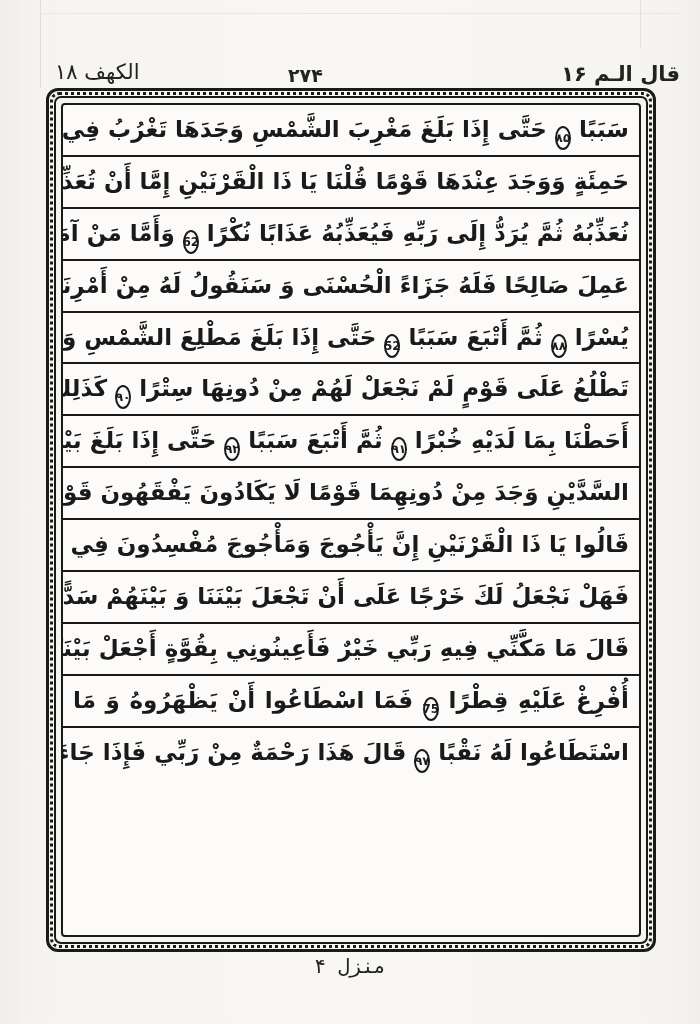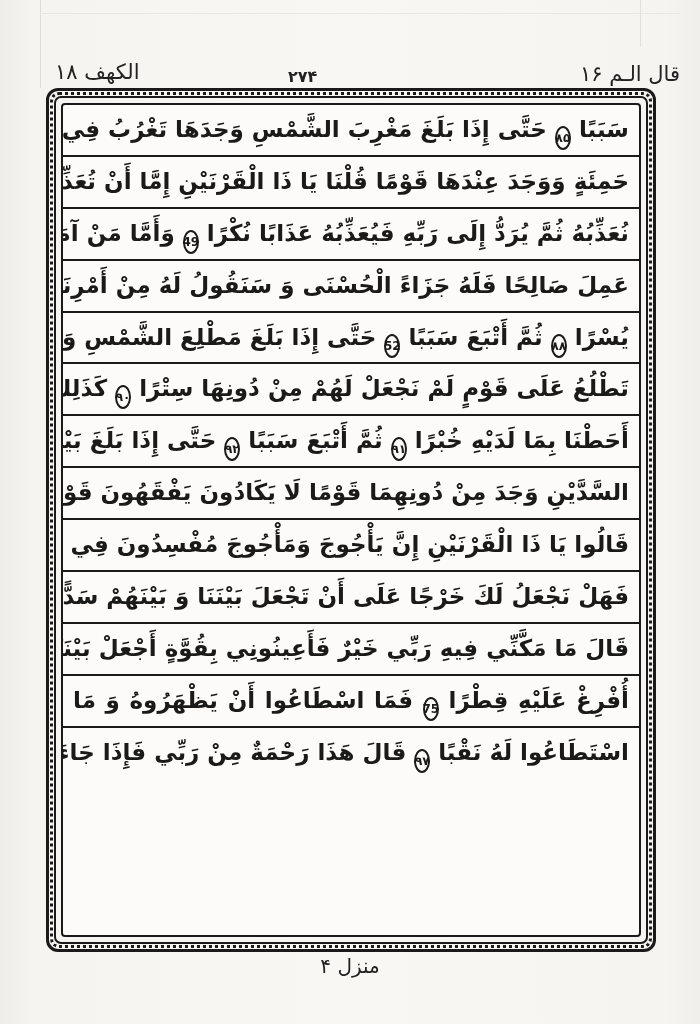--- a/index.html
+++ b/index.html
@@ -15,22 +15,22 @@
     position:absolute; inset:0;
     background:linear-gradient(90deg,#eeede9 0%,#f5f4f1 5%,#f8f7f4 50%,#f5f4f1 95%,#f0efeb 100%);
   }
   
   .edge-v-left  { position:absolute; left:40px;  top:0; width:1px; height:88px; background:#dedcd7; }
   .edge-h-top   { position:absolute; left:40px;  top:13px; right:20px; height:1px; background:#e9e7e3; }
   .edge-v-right { position:absolute; left:640px; top:0; width:1px; height:47px; background:#e2e0db; }
 
   
   .hdr { position:absolute; top:48px; left:0; right:0; height:40px; font-size:21px; color:#222; }
-  .hdr .juz   { position:absolute; right:20px; bottom:2px; }
-  .hdr .pnum  { position:absolute; left:288px; bottom:2px; font-size:16px; font-weight:bold; letter-spacing:6px; }
+  .hdr .juz   { position:absolute; right:20px; bottom:2px;font-weight:bold; }
+  .hdr .pnum  { position:absolute; left:288px; bottom:2px; font-size:19px; font-weight:bold; letter-spacing:6px; }
   .hdr .surah { position:absolute; left:55px;  bottom:4px; }
 
   
   .frame { position:absolute; left:46px; top:88px; width:610px; height:864px; }
   .f1 { position:absolute; inset:0;   border:3px solid var(--ink);  border-radius:12px; }
   .f2 { position:absolute; inset:4px; border:3px dotted var(--ink); border-radius:9px; }
   .f3 { position:absolute; inset:8px; border:2.5px solid var(--ink);border-radius:7px; }
   .inner {
     position:absolute; inset:15px;
     border:2.5px solid var(--ink); border-radius:4px;
@@ -54,21 +54,21 @@
     width:16px; height:24px;
     border:2px solid var(--ink); border-radius:50%;
     font-size:12px; font-weight:bold; line-height:1;
     vertical-align:-5px;
     background:#fcfbf9;
   }
 
   
   .footer {
     position:absolute; top:954px; left:0; right:0;
-    text-align:center; font-size:20px; color:#222;
+    text-align:center; font-size:20px; color:#222;font-family:Liberation Mono, monospace;
   }
 </style>
 </head>
 <body>
 
 <div class="page">
 
   <div class="edge-v-left"></div>
   <div class="edge-h-top"></div>
   <div class="edge-v-right"></div>
@@ -79,21 +79,21 @@
     <span class="surah">الكهف ۱۸</span>
   </div>
 
   <div class="frame">
     <div class="f1"></div>
     <div class="f2"></div>
     <div class="f3"></div>
     <div class="inner">
         <div class="line-row"><span>سَبَبًا</span> <span class="ayah-marker">۸۵</span> <span>حَتَّى إِذَا بَلَغَ مَغْرِبَ الشَّمْسِ وَجَدَهَا تَغْرُبُ فِي عَيْنٍ</span></div>
         <div class="line-row"><span>حَمِئَةٍ وَوَجَدَ عِنْدَهَا قَوْمًا قُلْنَا يَا ذَا الْقَرْنَيْنِ إِمَّا أَنْ تُعَذِّبَ</span></div>
-        <div class="line-row"><span>نُعَذِّبُهُ ثُمَّ يُرَدُّ إِلَى رَبِّهِ فَيُعَذِّبُهُ عَذَابًا نُكْرًا</span> <span class="ayah-marker">49</span> <span>وَأَمَّا مَنْ آمَنَ وَ</span></div>
+        <div class="line-row"><span>نُعَذِّبُهُ ثُمَّ يُرَدُّ إِلَى رَبِّهِ فَيُعَذِّبُهُ عَذَابًا نُكْرًا</span> <span class="ayah-marker">62</span> <span>وَأَمَّا مَنْ آمَنَ وَ</span></div>
         <div class="line-row"><span>عَمِلَ صَالِحًا فَلَهُ جَزَاءً الْحُسْنَى وَ سَنَقُولُ لَهُ مِنْ أَمْرِنَا</span></div>
         <div class="line-row"><span>يُسْرًا</span> <span class="ayah-marker">۸۸</span> <span>ثُمَّ أَتْبَعَ سَبَبًا</span> <span class="ayah-marker">52</span> <span>حَتَّى إِذَا بَلَغَ مَطْلِعَ الشَّمْسِ وَجَدَهَا</span></div>
         <div class="line-row"><span>تَطْلُعُ عَلَى قَوْمٍ لَمْ نَجْعَلْ لَهُمْ مِنْ دُونِهَا سِتْرًا</span> <span class="ayah-marker">۹۰</span> <span>كَذَلِكَ وَقَدْ</span></div>
         <div class="line-row"><span>أَحَطْنَا بِمَا لَدَيْهِ خُبْرًا</span> <span class="ayah-marker">۹۱</span> <span>ثُمَّ أَتْبَعَ سَبَبًا</span> <span class="ayah-marker">۹۲</span> <span>حَتَّى إِذَا بَلَغَ بَيْنَ</span></div>
         <div class="line-row"><span>السَّدَّيْنِ وَجَدَ مِنْ دُونِهِمَا قَوْمًا لَا يَكَادُونَ يَفْقَهُونَ قَوْلًا</span> </div>
         <div class="line-row"><span>قَالُوا يَا ذَا الْقَرْنَيْنِ إِنَّ يَأْجُوجَ وَمَأْجُوجَ مُفْسِدُونَ فِي الْأَرْضِ</span></div>
         <div class="line-row"><span>فَهَلْ نَجْعَلُ لَكَ خَرْجًا عَلَى أَنْ تَجْعَلَ بَيْنَنَا وَ بَيْنَهُمْ سَدًّا</span> </div>
         <div class="line-row"><span>قَالَ مَا مَكَّنِّي فِيهِ رَبِّي خَيْرٌ فَأَعِينُونِي بِقُوَّةٍ أَجْعَلْ بَيْنَكُمْ وَ</span></div>
         <div class="line-row"><span>أُفْرِغْ عَلَيْهِ قِطْرًا</span> <span class="ayah-marker">75</span> <span>فَمَا اسْطَاعُوا أَنْ يَظْهَرُوهُ وَ مَا</span></div>
         <div class="line-row"><span>اسْتَطَاعُوا لَهُ نَقْبًا</span> <span class="ayah-marker">۹۷</span> <span>قَالَ هَذَا رَحْمَةٌ مِنْ رَبِّي فَإِذَا جَاءَ</span></div>

